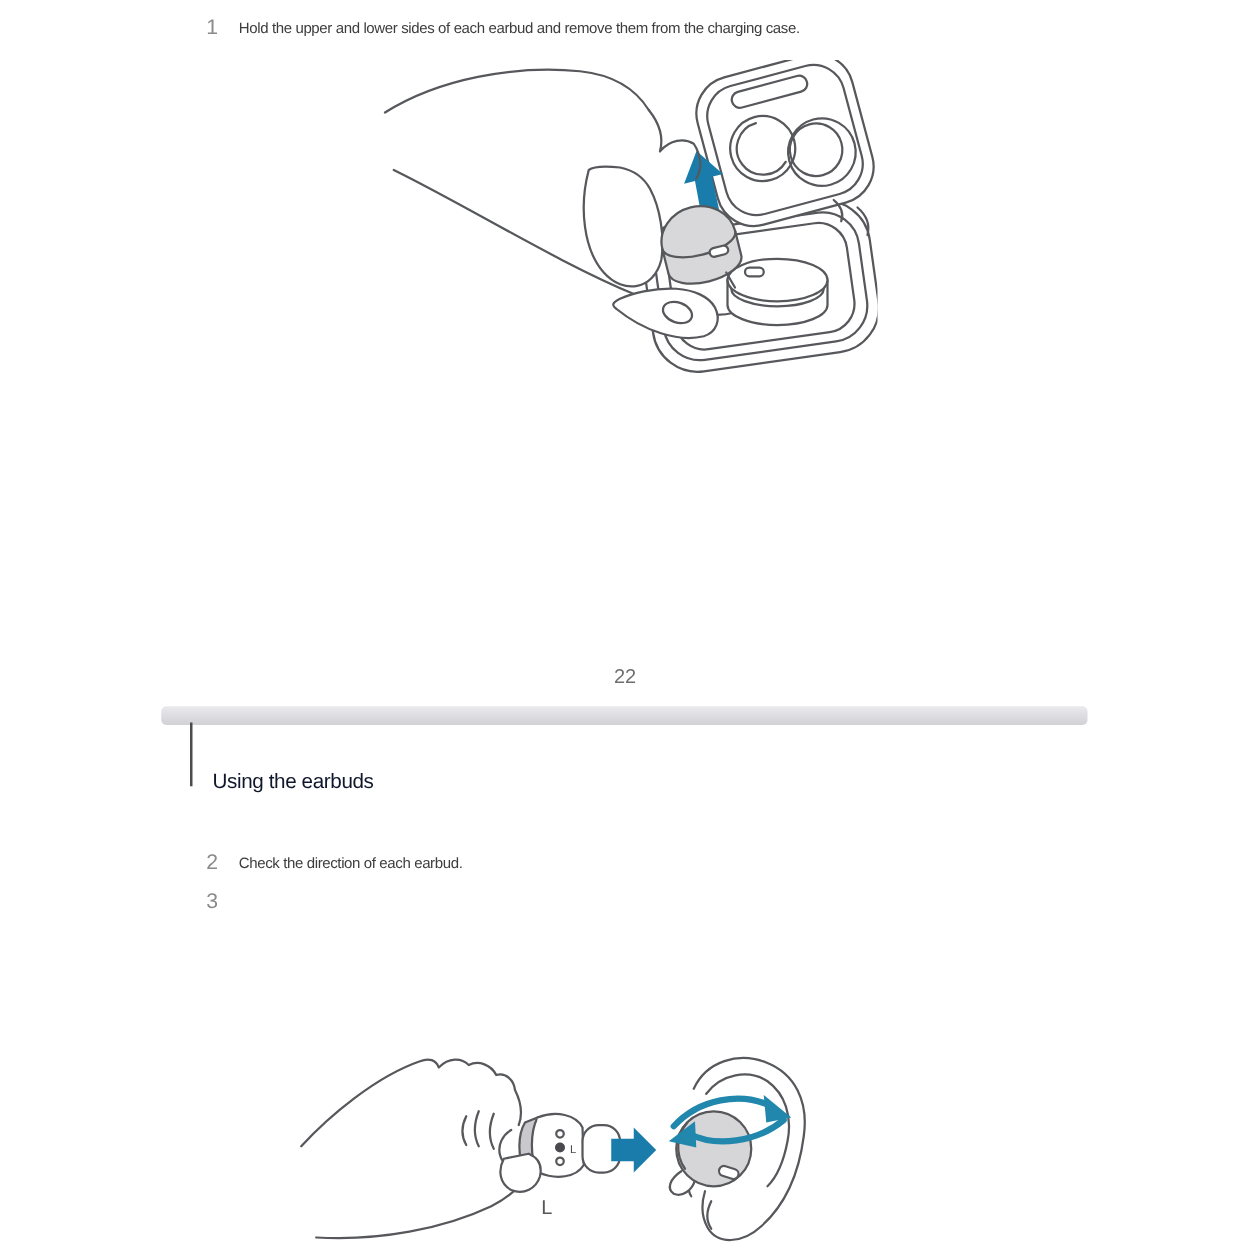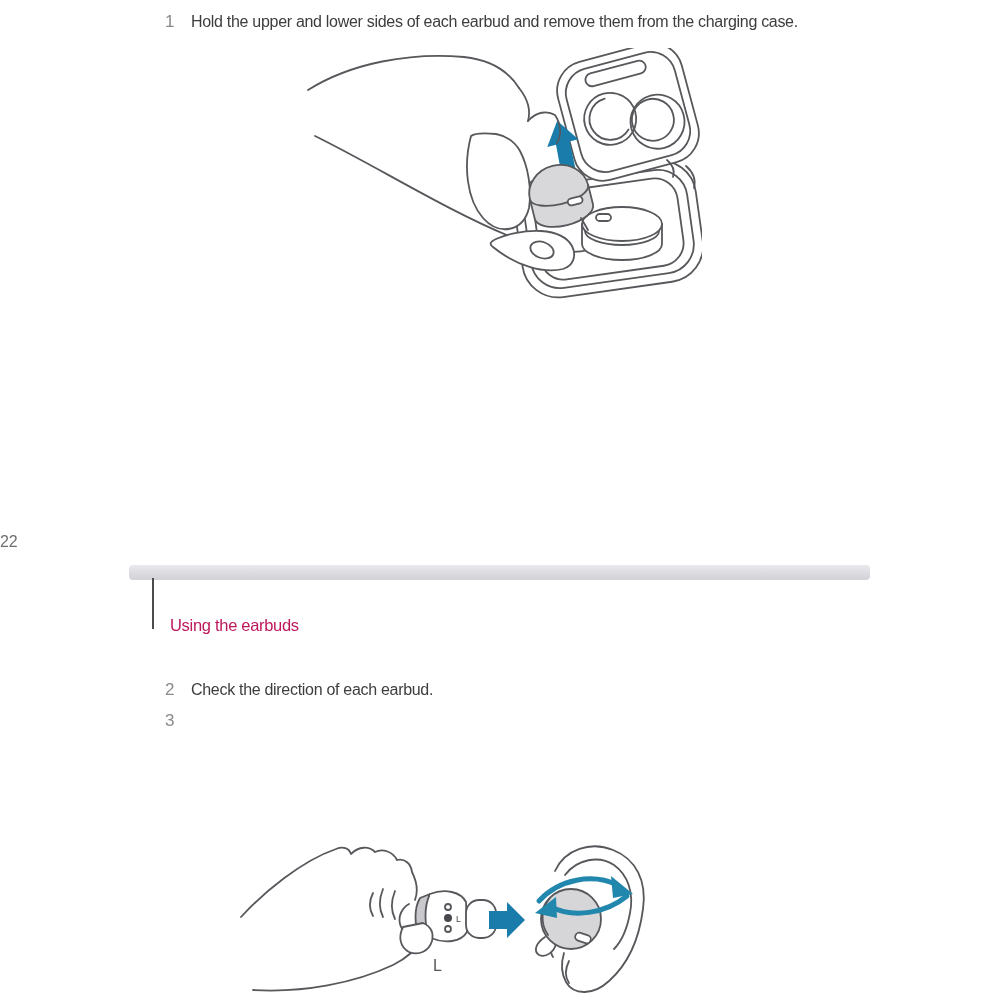--- a/index.html
+++ b/index.html
@@ -2,37 +2,37 @@
 <html><head>
 <meta charset="utf-8">
 <style>
   * { margin:0; padding:0; box-sizing:border-box; }
   html,body { width:1000px; height:1000px; background:#ffffff;
     font-family:"Liberation Sans","DejaVu Sans",sans-serif; }
   .canvas { position:absolute; top:0; left:0; width:1000px; height:1000px; background:#fff; overflow:hidden; }
 
   .step { position:absolute; display:flex; align-items:flex-start; }
   .step-num { flex:none; width:26px; font-size:17px; color:#8a8a8a; line-height:24px; }
-  .step-body { width:664px; font-size:16px; line-height:24px; color:#3d3d3d; letter-spacing:-0.3px; }
+  .step-body { width:664px; font-size:12px; line-height:24px; color:#3d3d3d; letter-spacing:-0.3px; }
   .step-body p { margin:0; }
 
   #step1 { left:165px; top:10px; }
   #step2 { left:165px; top:678px; }
   #step3 { left:165px; top:709px; }
 
-  .page-number { position:absolute; top:533px; left:0; width:1000px; text-align:left;
+  .page-number { position:absolute; top:533px; left:0; width:1000px; text-align:center;
     font-size:16px; color:#6f6f6f; letter-spacing:-0.2px; }
 
   .page-break-bar { position:absolute; left:129px; top:565px; width:741px; height:15px;
     border-radius:4px; background:linear-gradient(#eaeaee 0%, #dcdce0 55%, #d2d2d6 100%); }
 
   .section-tick { position:absolute; left:152px; top:578px; width:2px; height:51px; background:#4c4c4e; }
 
   .section-header { position:absolute; left:170px; top:616px; font-size:16.5px;
-    color:#be185d; letter-spacing:-0.3px; }
+    color:#0f172a; letter-spacing:-0.3px; }
 
   .illu { position:absolute; }
   #illu-remove { left:296px; top:48px; }
   #illu-insert { left:233px; top:841px; }
 
   svg text { font-family:"Liberation Sans","DejaVu Sans",sans-serif; }
 </style>
 </head>
 <body>
 

